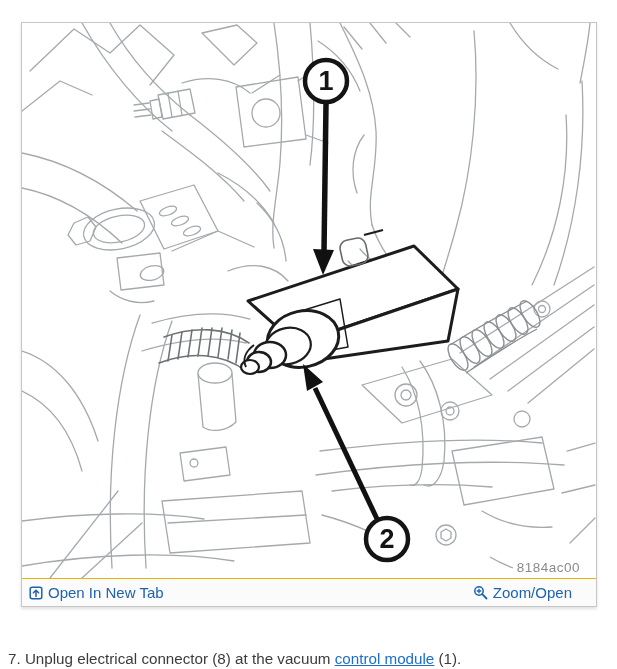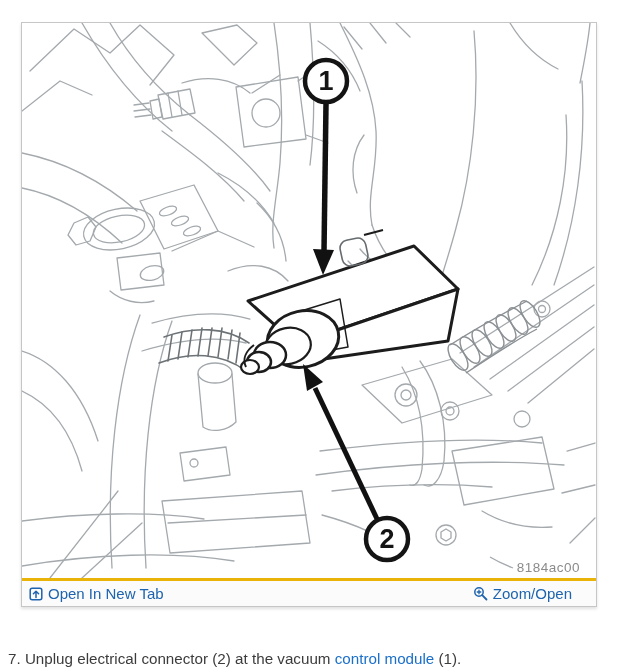--- a/index.html
+++ b/index.html
@@ -9,35 +9,35 @@
   }
   .figure-frame{
     position:absolute;left:21px;top:22px;width:576px;height:585px;
     border:1px solid #c6c6c6;background:#ffffff;box-sizing:border-box;
     box-shadow:0 2px 3px rgba(0,0,0,.12);
   }
   .illustration{width:574px;height:555px;overflow:hidden;background:#ffffff;}
   .illustration svg{display:block;}
   .figure-toolbar{
     width:100%;height:28px;box-sizing:border-box;
-    border-top:3px solid #eab308;background:#fbfbfb;
+    border-top:1px solid #eab308;background:#fbfbfb;
     display:flex;justify-content:space-between;align-items:center;
     padding:0 24px 0 7px;
   }
   .tool-link{
     display:flex;align-items:center;gap:5px;
     color:#1e63ae;font-size:15px;line-height:1;cursor:pointer;text-decoration:none;
     white-space:nowrap;
   }
   .tool-link svg{flex:0 0 auto;}
   .step-line{
     position:absolute;left:8px;top:634px;width:600px;
     font-size:15.2px;color:#3c3c3c;line-height:1.35;
   }
-  .step-link{color:#1a6fca;cursor:pointer;}
+  .step-link{color:#1a6fca;cursor:pointer;text-decoration:underline;}
   
   .bg path,.bg ellipse,.bg circle,.bg polyline{fill:none;stroke:#a4a9ad;stroke-width:1.3;stroke-linecap:round;stroke-linejoin:round;}
   .mid path,.mid ellipse,.mid line{fill:none;stroke:#6d7276;stroke-width:1.6;stroke-linecap:round;}
   .boot path,.boot ellipse{stroke:#8b9094;fill:none;stroke-width:1.4;}
   .bold path,.bold ellipse{stroke:#1c1c1c;stroke-linejoin:round;}
   .callout-circle{fill:#ffffff;stroke:#141414;stroke-width:4.5;}
   .callout-num{font-family:"Liberation Sans","DejaVu Sans",sans-serif;font-weight:bold;font-size:27px;fill:#141414;text-anchor:middle;}
   .figcode{font-family:"Liberation Sans","DejaVu Sans",sans-serif;font-size:13.5px;fill:#8b8b8b;letter-spacing:.5px;text-anchor:end;}
 </style>
 </head>
@@ -218,13 +218,13 @@
       <svg width="15" height="15" viewBox="0 0 15 15">
         <circle cx="6" cy="6" r="4.2" fill="none" stroke="#1e63ae" stroke-width="1.5"></circle>
         <path d="M 6,4.2 L 6,7.8 M 4.2,6 L 7.8,6" stroke="#1e63ae" stroke-width="1.3" stroke-linecap="round"></path>
         <path d="M 9.2,9.2 L 13.5,13.5" stroke="#1e63ae" stroke-width="1.8" stroke-linecap="round"></path>
       </svg>
       <span>Zoom/Open</span>
     </a>
   </div>
 </div>
 
-<p class="step-line"><span>7. Unplug electrical connector (2) at the vacuum </span><span class="step-link">control module</span><span> (1).</span></p>
+<p class="step-line"><span>7. Unplug electrical connector (8) at the vacuum </span><span class="step-link">control module</span><span> (1).</span></p>
 
 </body></html>

